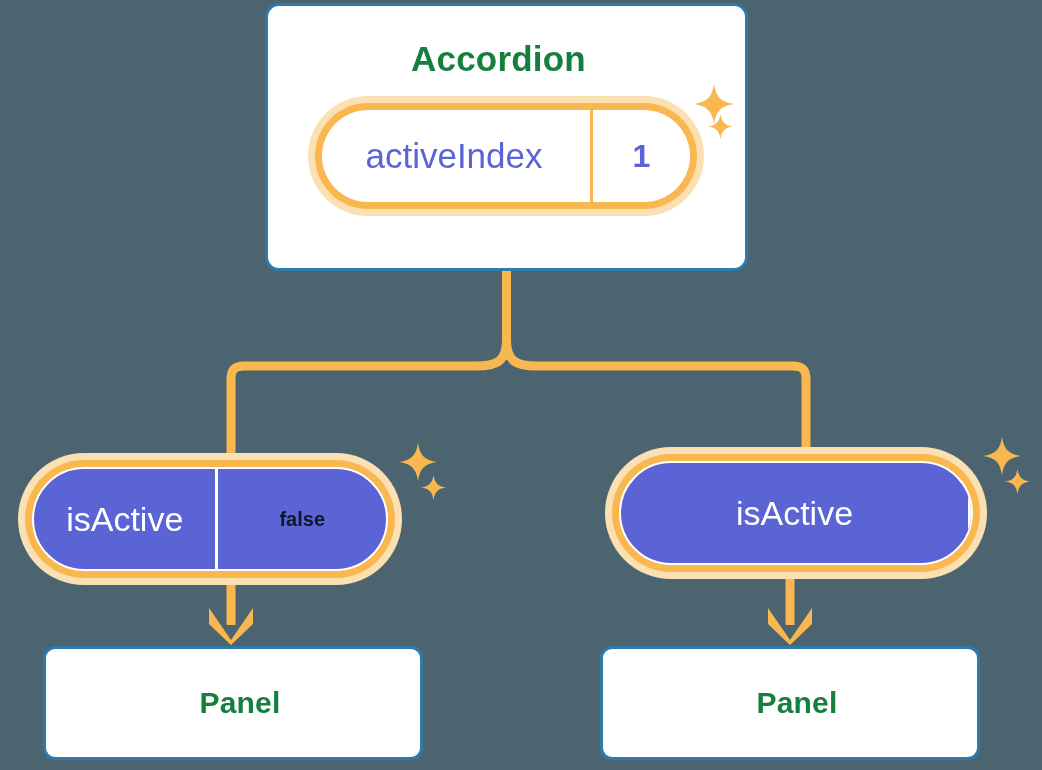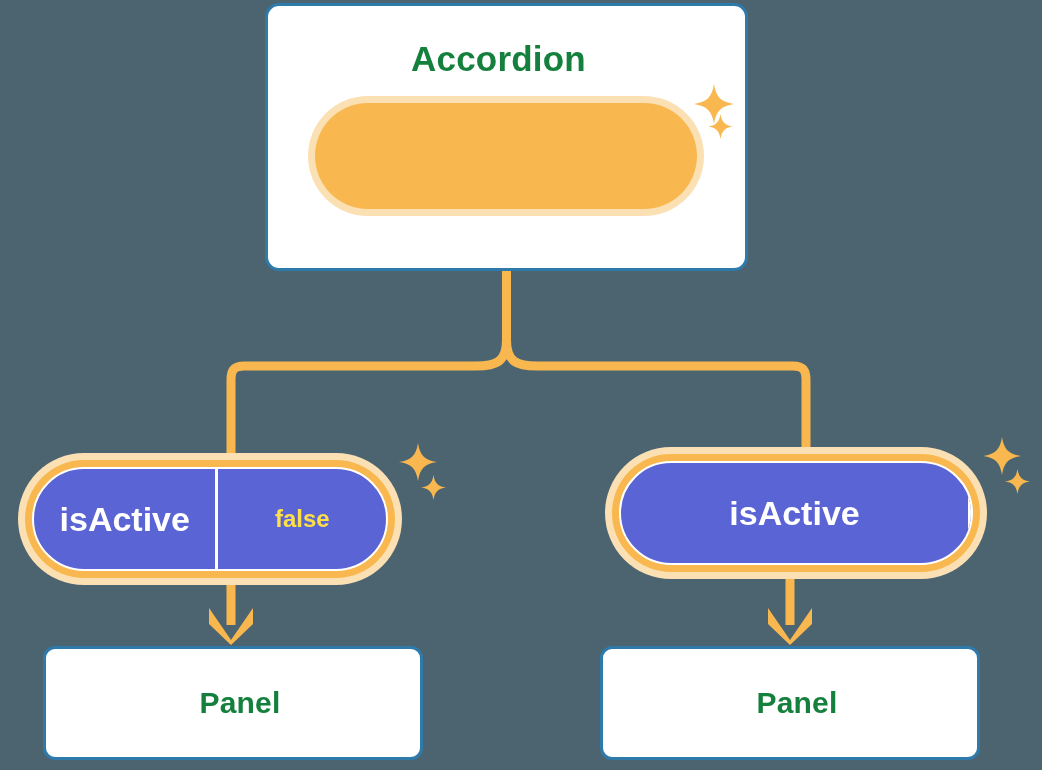--- a/index.html
+++ b/index.html
@@ -160,31 +160,31 @@
   .pill-leaf .pill-ring { inset: 7px; }
   .pill-leaf .pill-body {
     inset: 14px;
     background: #5b64d4;
     border: 2px solid #ffffff;
   }
   .pill-leaf .pill-key {
     flex: 1 1 52%;
     color: #ffffff;
     font-size: 34px;
-    font-weight: 700;
+    font-weight: 400;
   }
   .pill-leaf .divider-v {
     flex: 0 0 3px;
     background: #ffffff;
     align-self: stretch;
   }
   .pill-leaf .pill-val {
     flex: 1 1 48%;
-    color: #fde047;
-    font-size: 24px;
+    color: #0f172a;
+    font-size: 20px;
     font-weight: 700;
   }
 
   #pill-false { left: 18px;  top: 453px; width: 384px; }
   #pill-true  { left: 605px; top: 447px; width: 382px; }
 
   
   .sparkle {
     position: absolute;
     z-index: 5;
@@ -227,20 +227,25 @@
     </g>
   </svg>
 
   <div class="card" id="accordion-card">
     <div class="card-title">Accordion</div>
   </div>
 
   <div class="pill" id="pill-root">
     <div class="pill-halo"></div>
     <div class="pill-ring"></div>
+    <div class="pill-body">
+      <div class="pill-key">activeIndex</div>
+      <div class="divider-v"></div>
+      <div class="pill-val">1</div>
+    </div>
   </div>
 
   <div class="sparkle" style="left:694px; top:84px;">
     <svg width="40" height="40" viewBox="0 0 40 40">
       <path d="M20 0 C22 13, 27 18, 40 20 C27 22, 22 27, 20 40 C18 27, 13 22, 0 20 C13 18, 18 13, 20 0 Z" fill="#f9b84f"></path>
     </svg>
   </div>
   <div class="sparkle" style="left:708px; top:114px;">
     <svg width="25" height="25" viewBox="0 0 40 40">
       <path d="M20 0 C22 13, 27 18, 40 20 C27 22, 22 27, 20 40 C18 27, 13 22, 0 20 C13 18, 18 13, 20 0 Z" fill="#f9b84f"></path>

